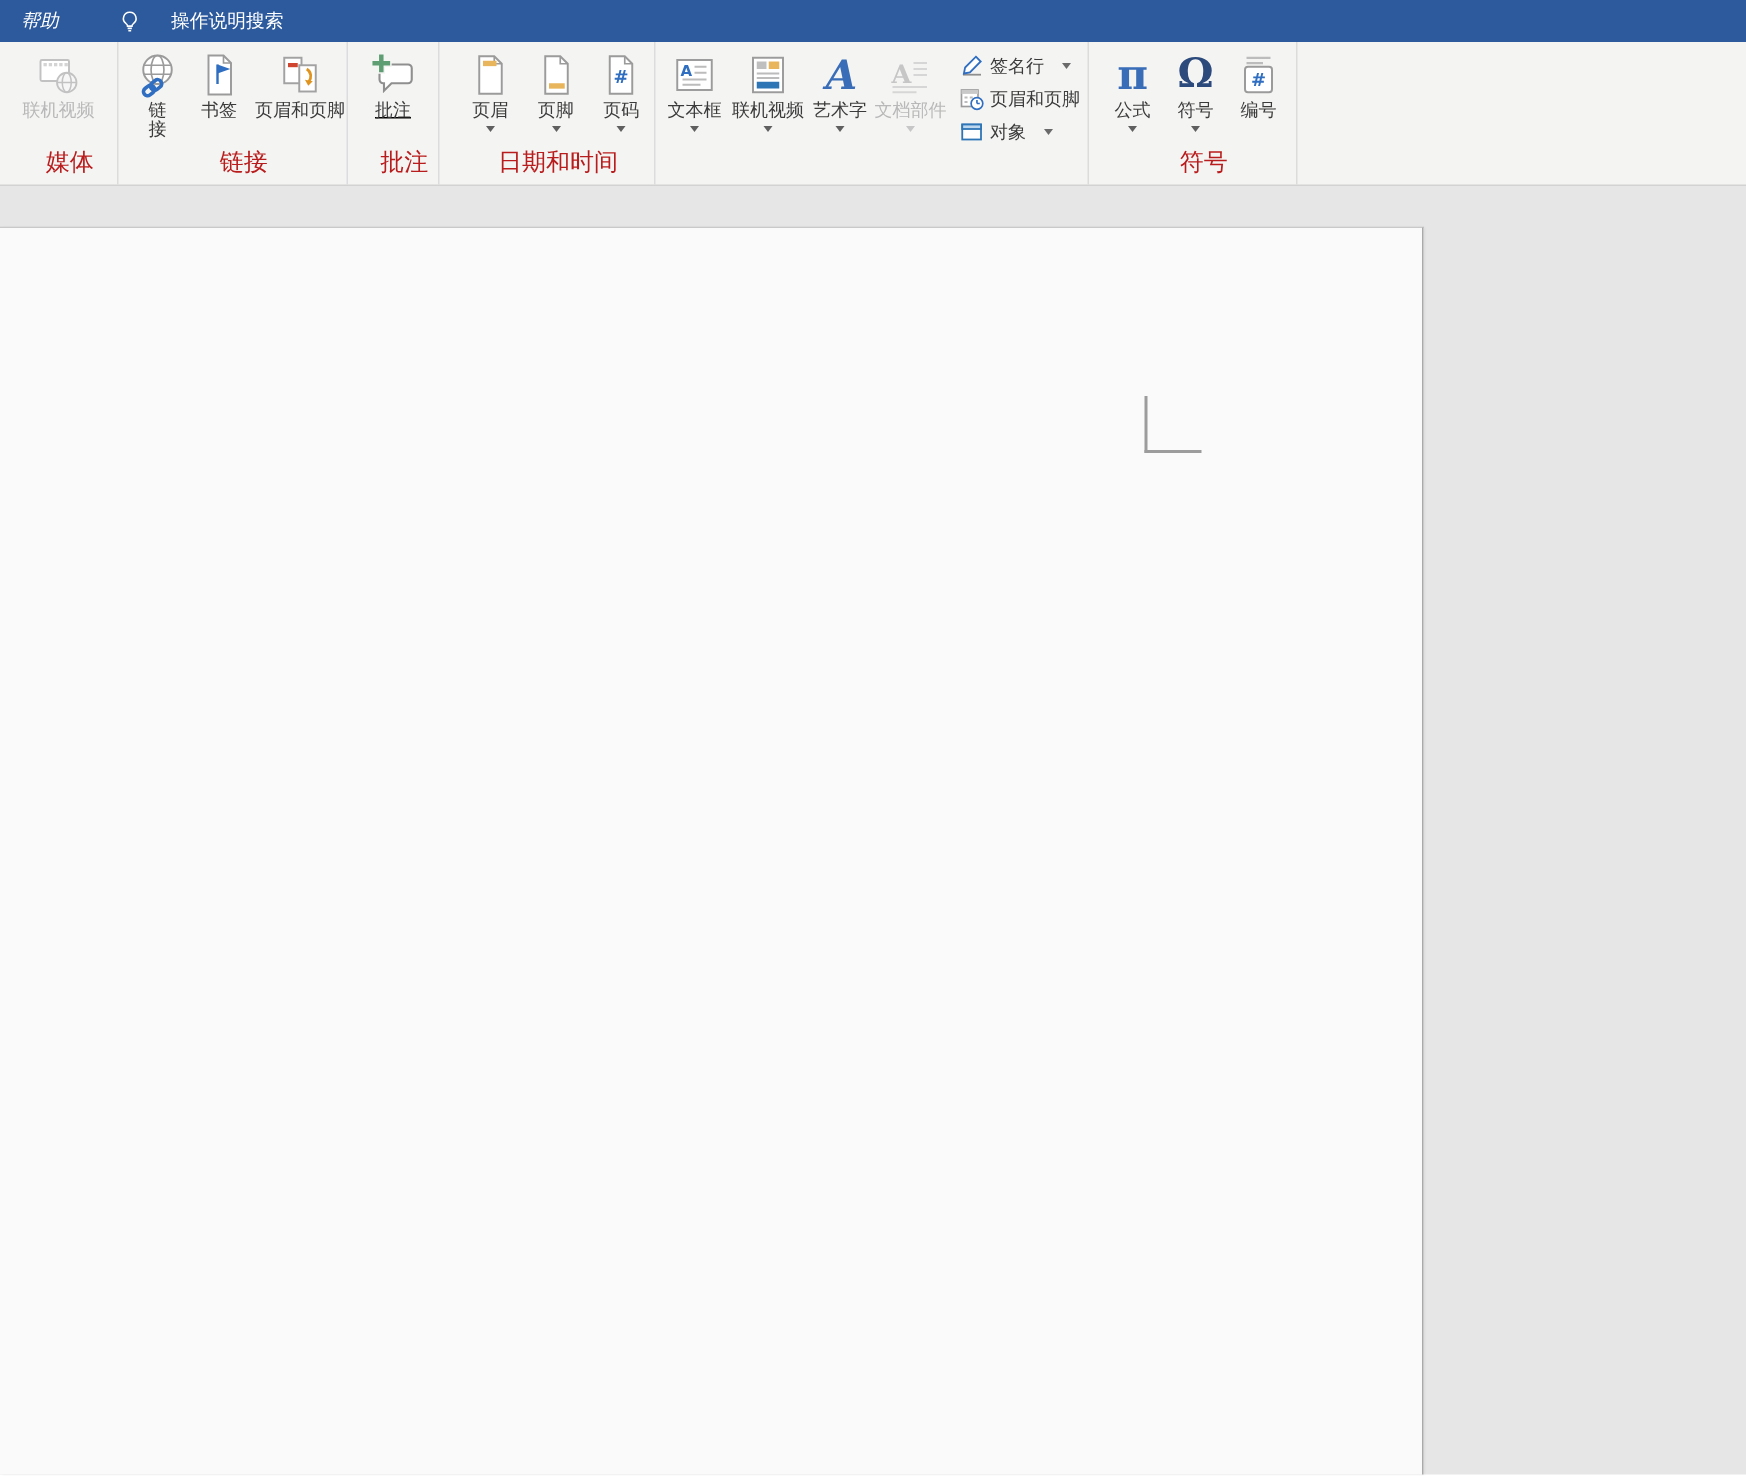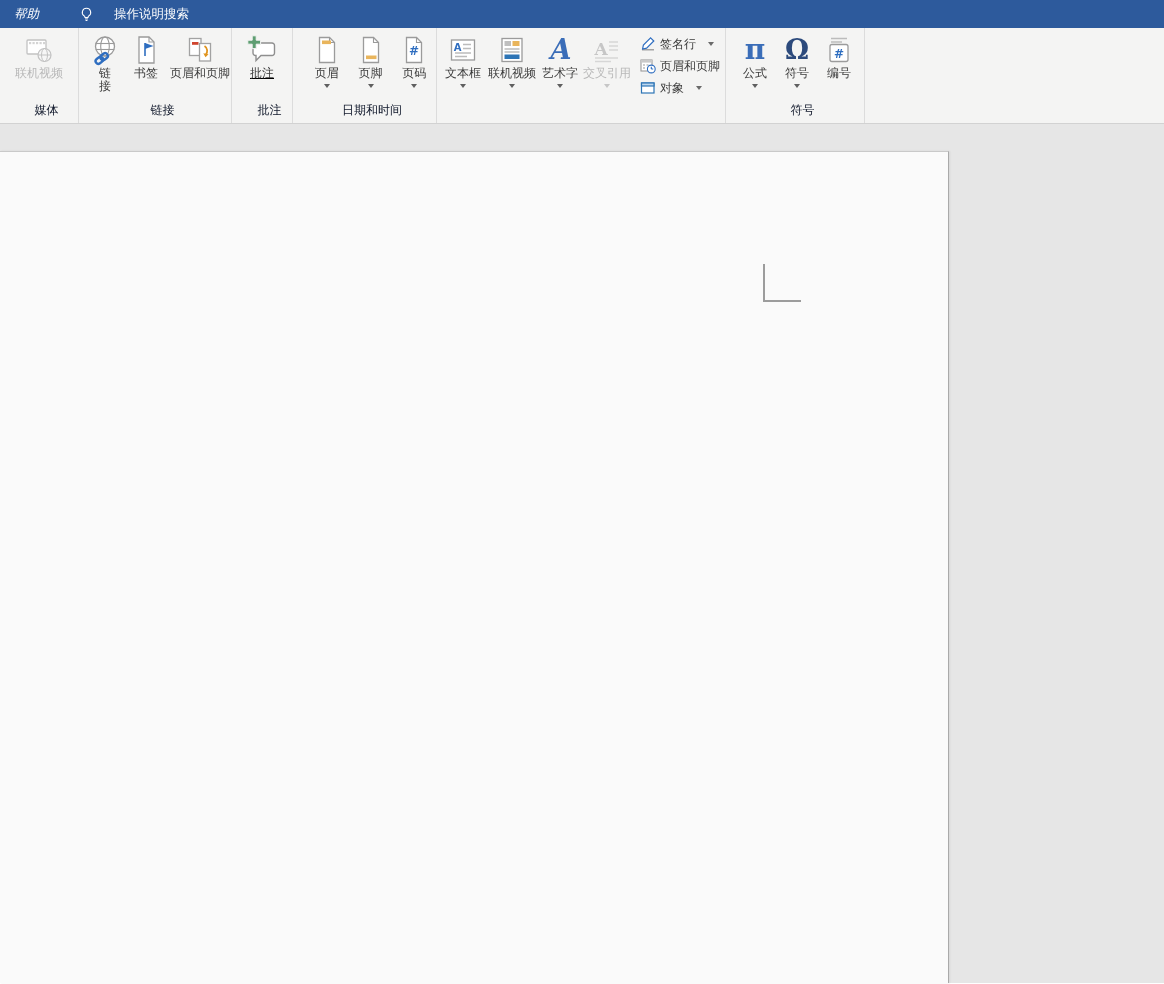--- a/index.html
+++ b/index.html
@@ -12,21 +12,21 @@
   .tab-help { padding:0 14px; height:100%; display:flex; align-items:center; cursor:default;font-style:italic; }
   .tellme { display:flex; align-items:center; gap:20px; margin-left:26px; }
   .bulb { width:15px; height:15px; display:inline-flex; }
 
   
   .ribbon { height:96px; background:#f4f4f3; border-bottom:1px solid #d2d2d2;
     display:flex; align-items:stretch; }
   .grp { position:relative; display:flex; align-items:flex-start; padding-bottom:22px;
     border-right:1px solid #dcdcdc; }
   .grp-label { position:absolute; left:0; right:0; bottom:4px; text-align:center;
-    font-size:12px; color:#0f172a; white-space:nowrap;padding-left:15px; }
+    font-size:16px; color:#b91c1c; white-space:nowrap;padding-left:15px; }
   .g-media   { width:79px;  justify-content:center; }
   .g-links   { width:153px; padding-left:8px; }
   .g-comment { width:61px;  justify-content:center;text-decoration:underline; }
   .g-hf      { width:144px; padding-left:12px; }
   .g-text    { width:289px; padding-left:4px; }
   .g-symbols { width:139px; padding-left:8px; }
 
   .btn-big { display:flex; flex-direction:column; align-items:center; padding-top:5px;
     cursor:default; }
   .btn-big .icon { height:34px; display:flex; align-items:center; justify-content:center; }
@@ -226,21 +226,21 @@
       <span class="lbl">艺术字</span>
       <span class="dd"></span>
     </div>
     <div class="btn-big w52 disabled">
       <span class="icon">
         <svg viewBox="0 0 32 32" width="32" height="32">
           <text x="10" y="21" text-anchor="middle" font-size="17" font-weight="bold" fill="#c6c6c6" font-family="DejaVu Serif, serif">A</text>
           <path d="M18 8h9M18 12h9M18 16h9M4 24h23M4 27.5h16" stroke="#d6d6d6" stroke-width="1.4"></path>
         </svg>
       </span>
-      <span class="lbl">交叉引用</span>
+      <span class="lbl">文档部件</span>
       <span class="dd"></span>
     </div>
     <div class="text-col">
       <div class="btn-small">
         <span class="icon">
           <svg viewBox="0 0 16 16" width="16" height="16">
             <line x1="2" y1="13.8" x2="14" y2="13.8" stroke="#8f8f8f" stroke-width="1.2"></line>
             <path d="M10.6 1.8l3.2 3.2-7.2 7.2-4 .8.8-4z" fill="#fff" stroke="#2f6ec0" stroke-width="1.2"></path>
           </svg>
         </span>

